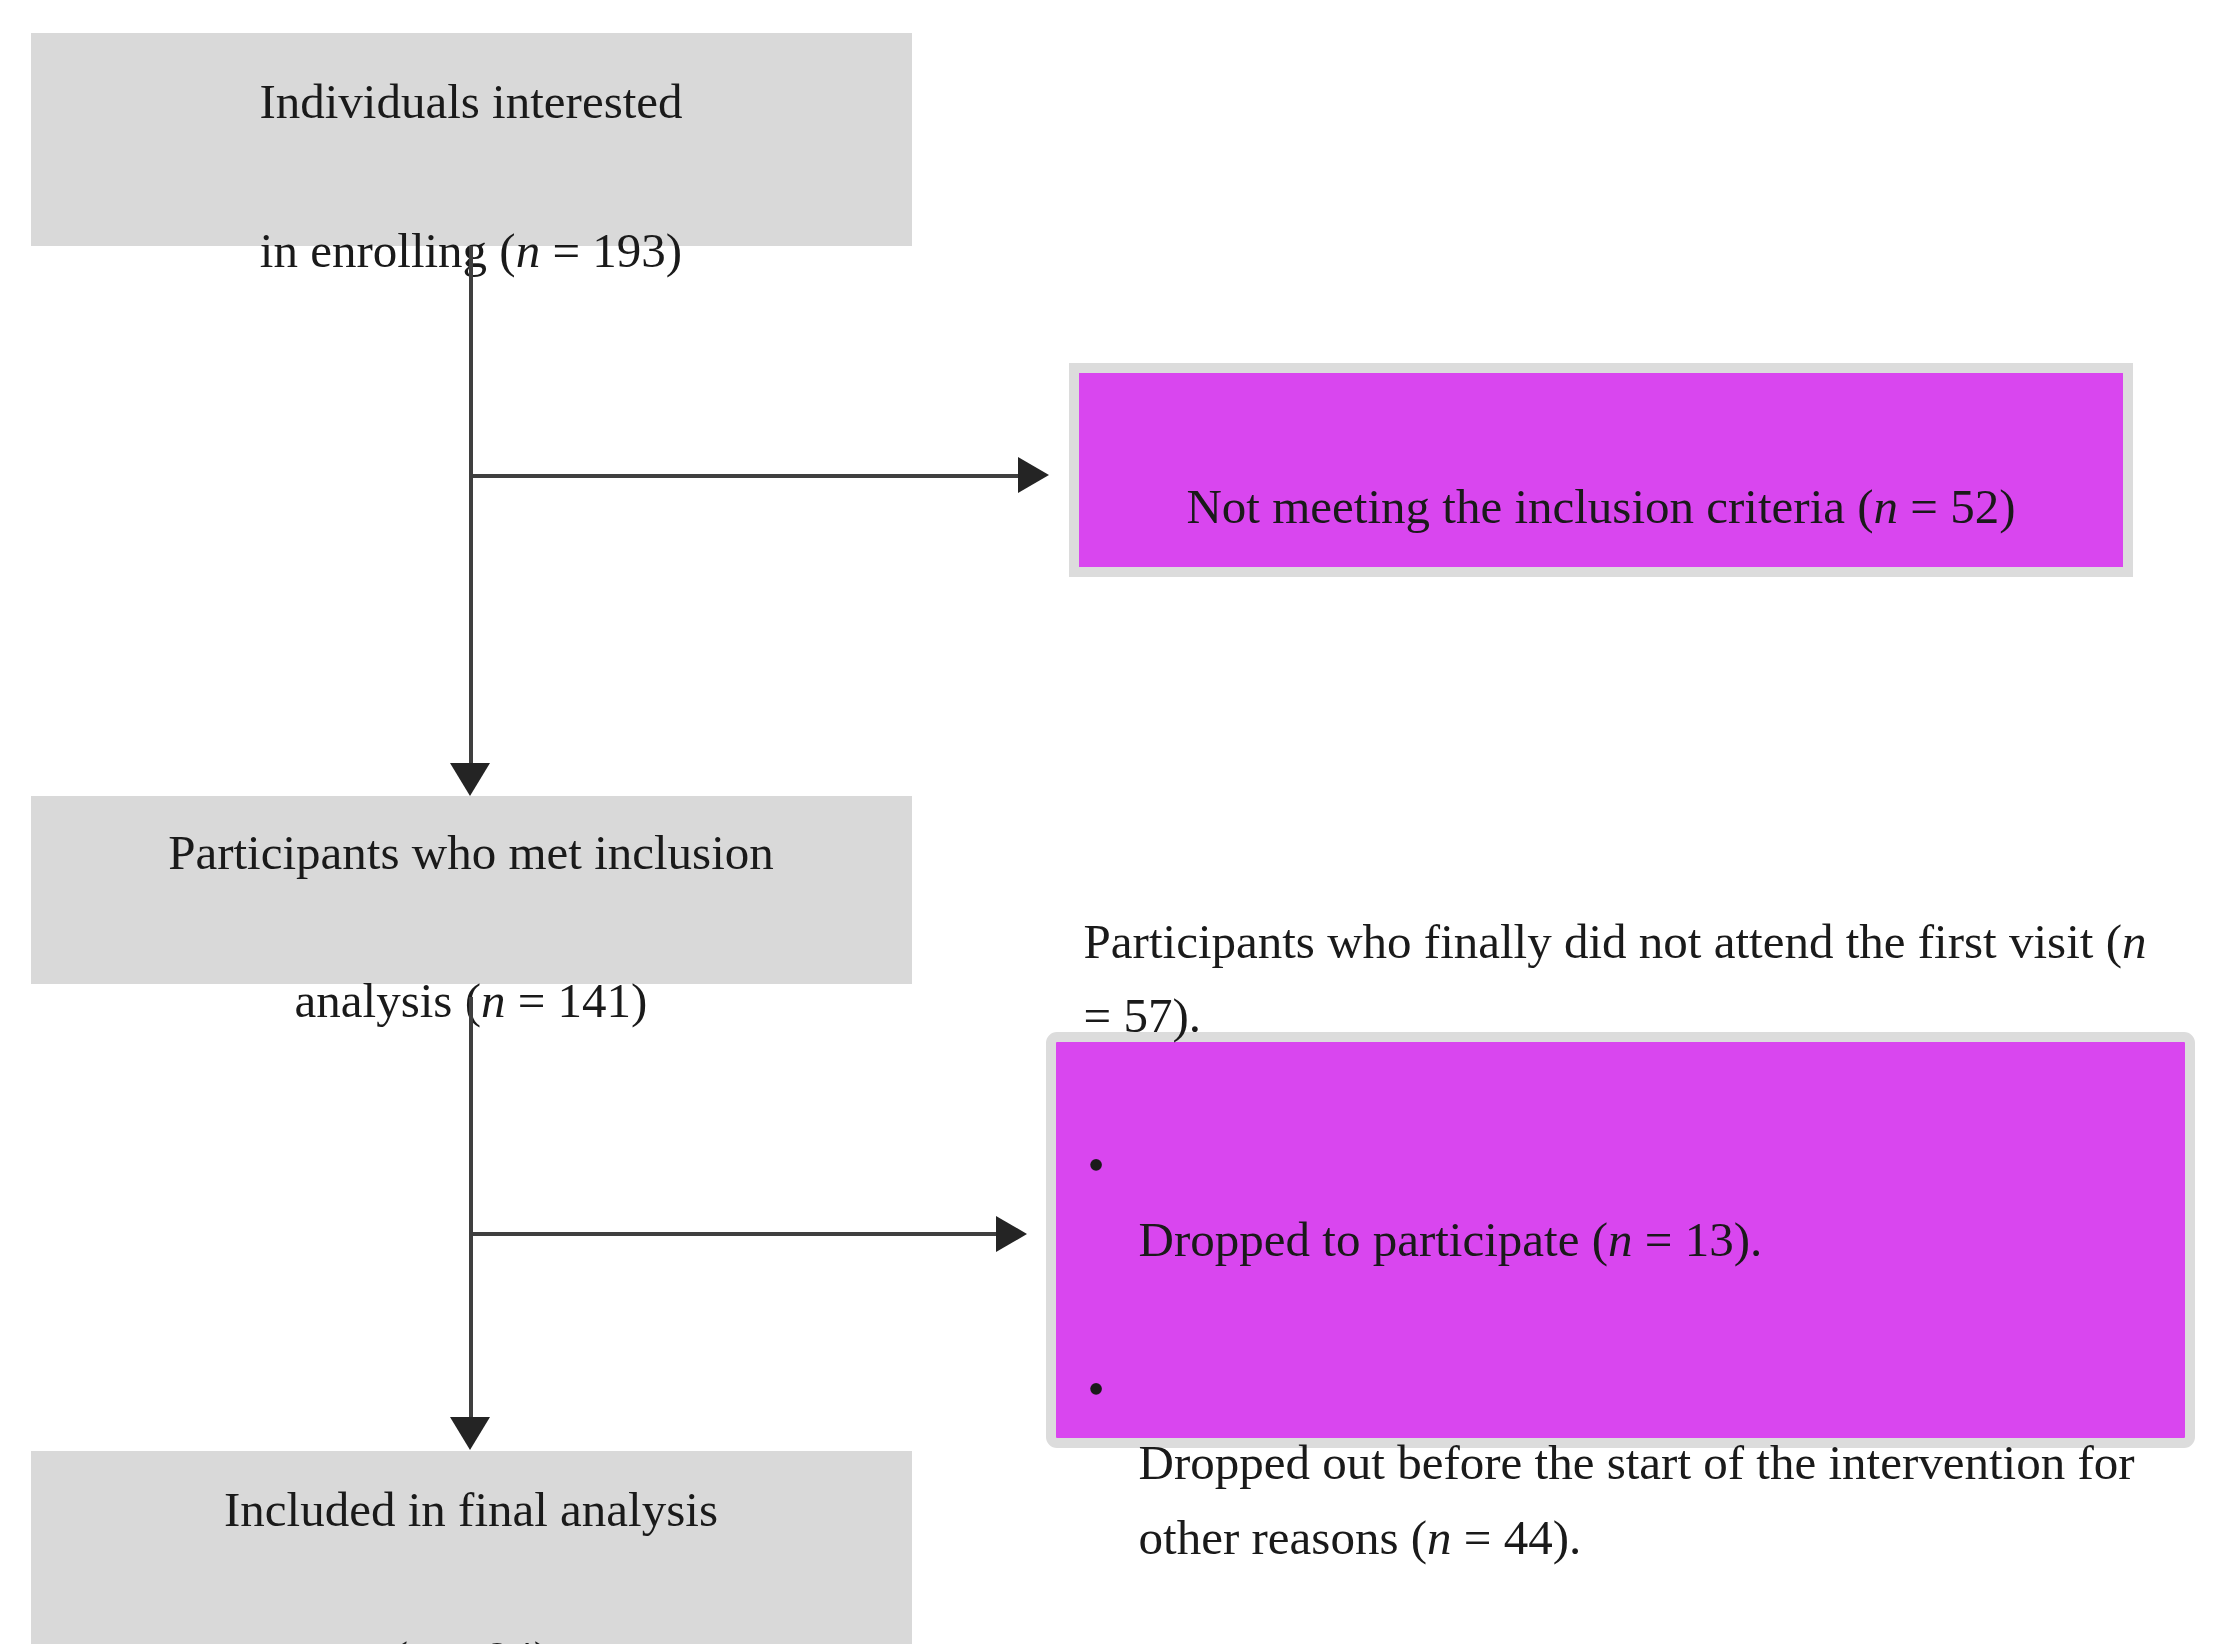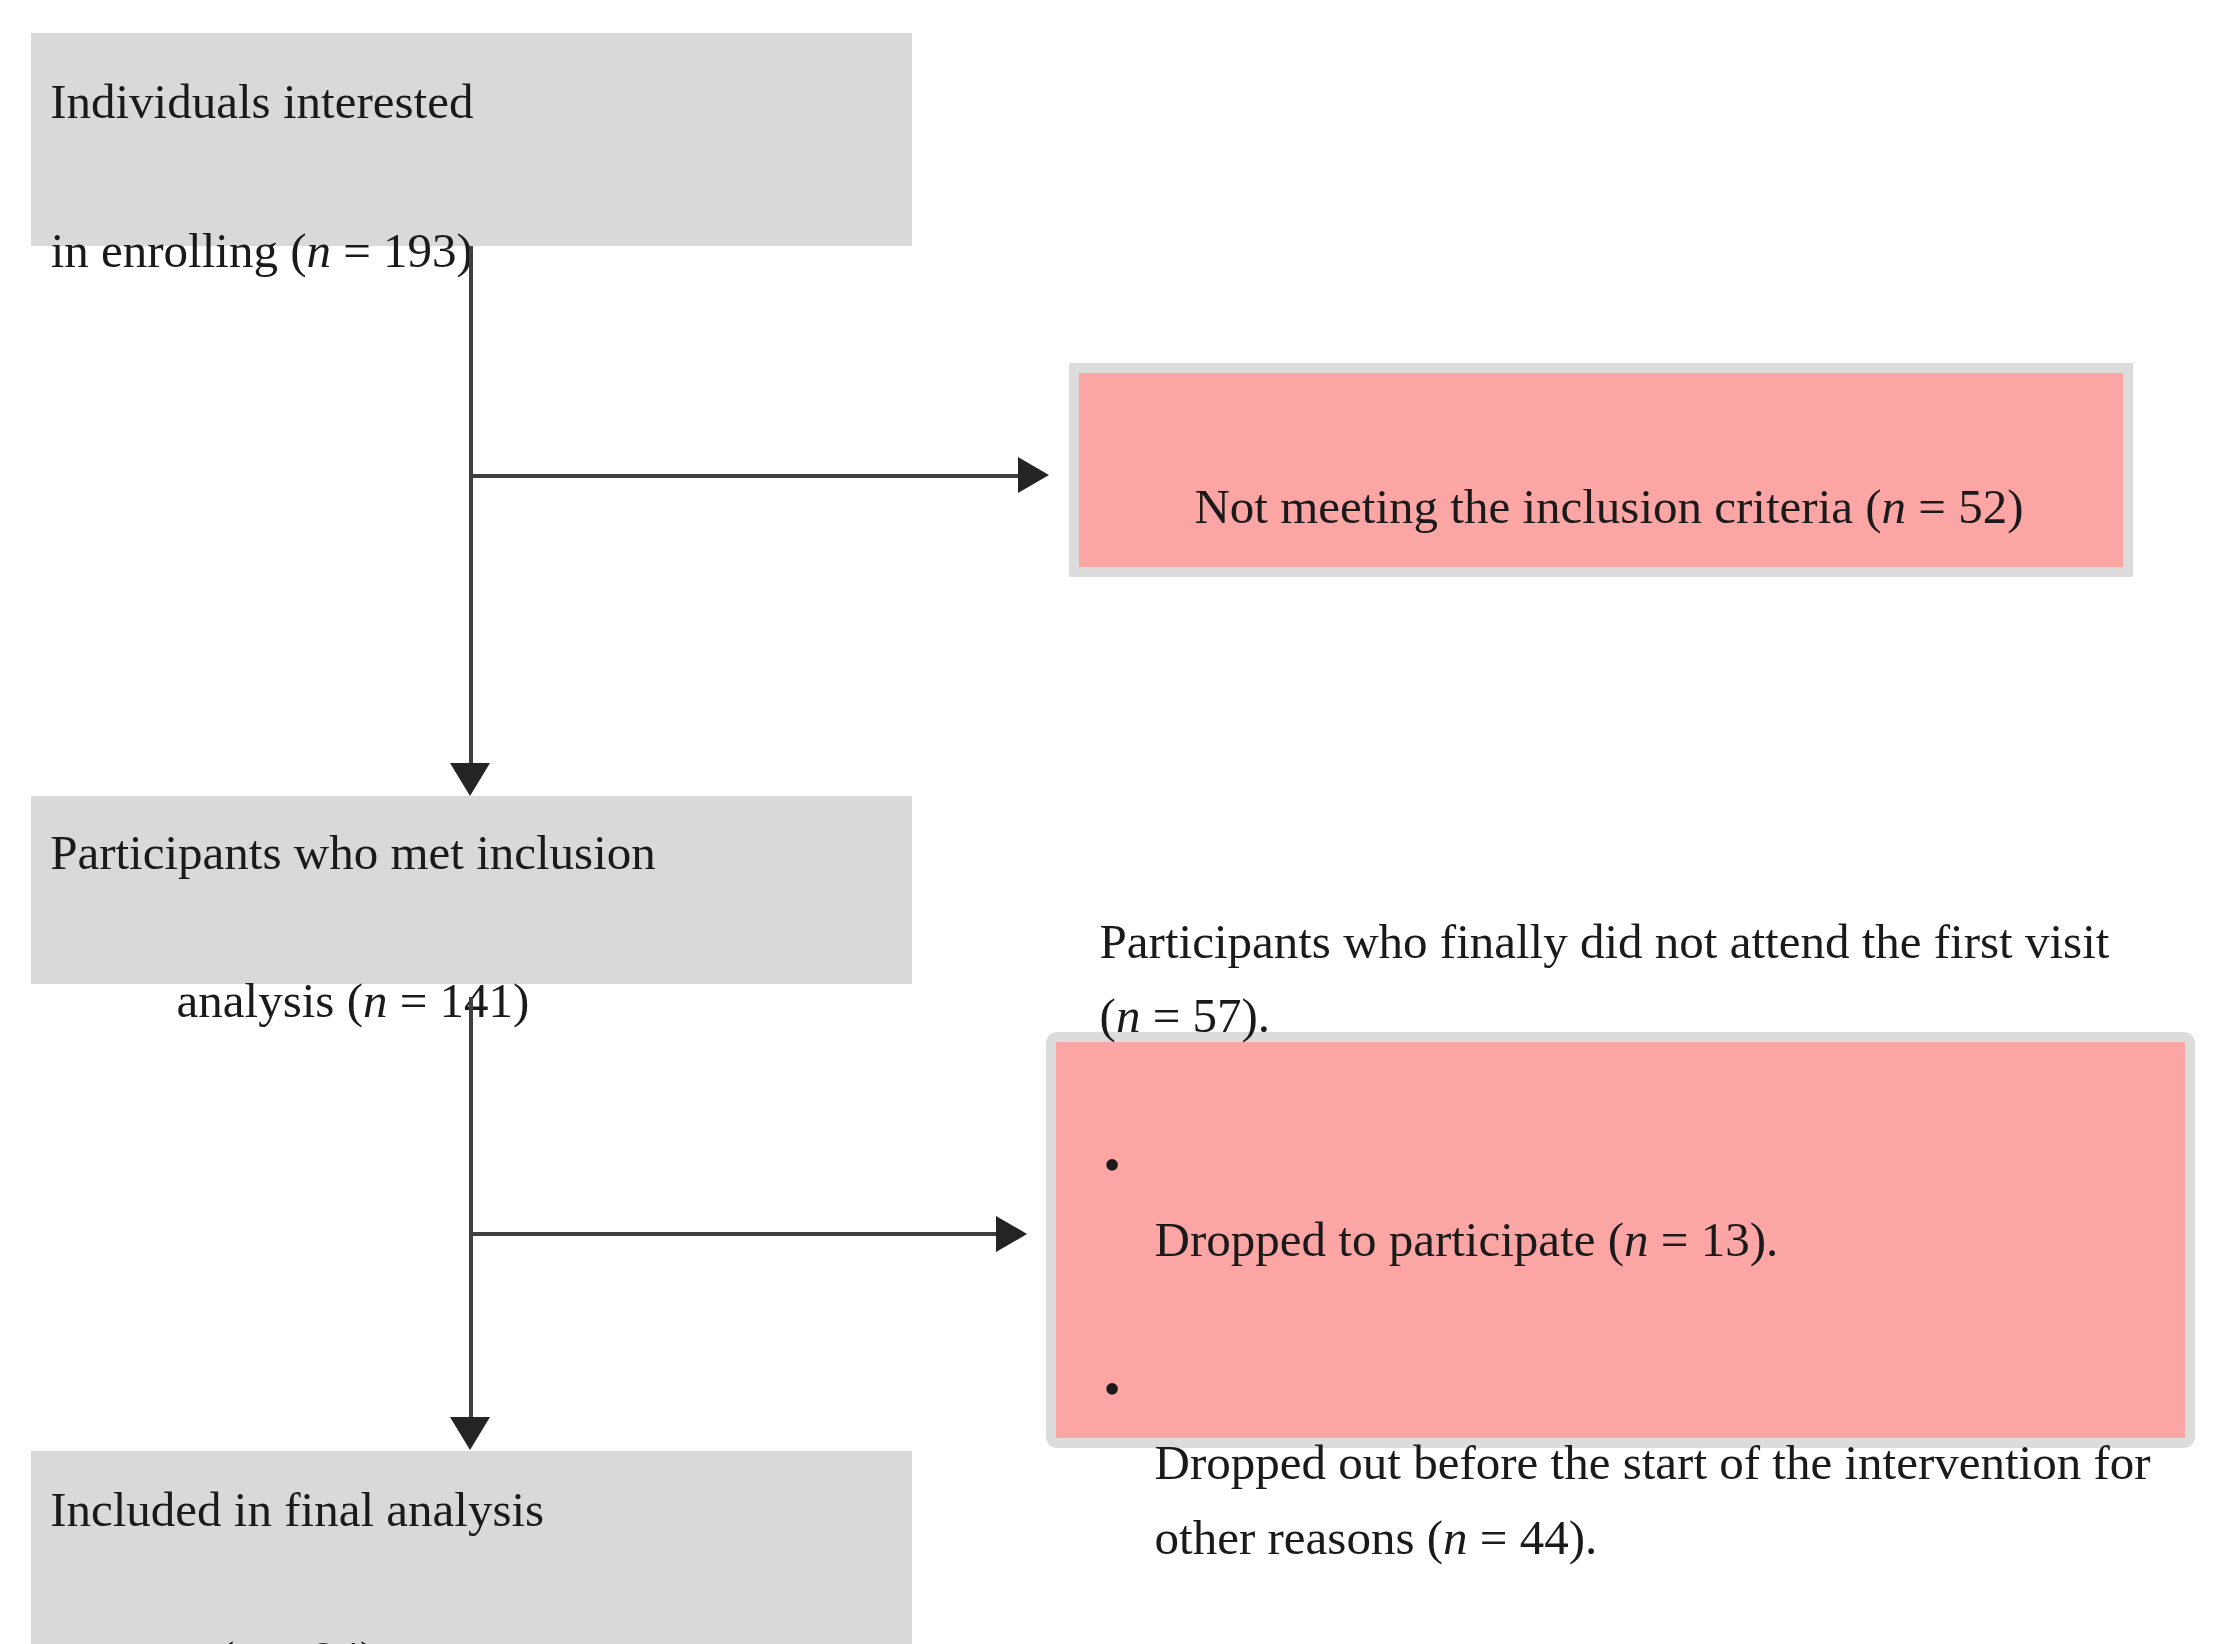--- a/index.html
+++ b/index.html
@@ -24,36 +24,35 @@
     white-space: pre-line;
   }
   .ital { font-style: italic; }
 
   
   .node-filled {
     position: absolute;
     background: #d9d9d9;
     display: flex;
     align-items: center;
-    justify-content: flex-start;
+    justify-content: center;
     text-align: center;
     box-sizing: border-box;
     padding: 5.9px 19.7px;
   }
 
   
   .node-outlined {
     position: absolute;
-    background: #fca5a5;
+    background: #d946ef;
     border: 10.8px solid #dcdcdc;
     box-sizing: border-box;
     display: flex;
     flex-direction: column;
     justify-content: center;
-    padding-left: 16px;
   }
   .node-outlined.centered {
     align-items: center;
     text-align: center;
   }
   .node-outlined .inner {
     width: 100%;
     box-sizing: border-box;
     padding: 0 27.6px;
   }

